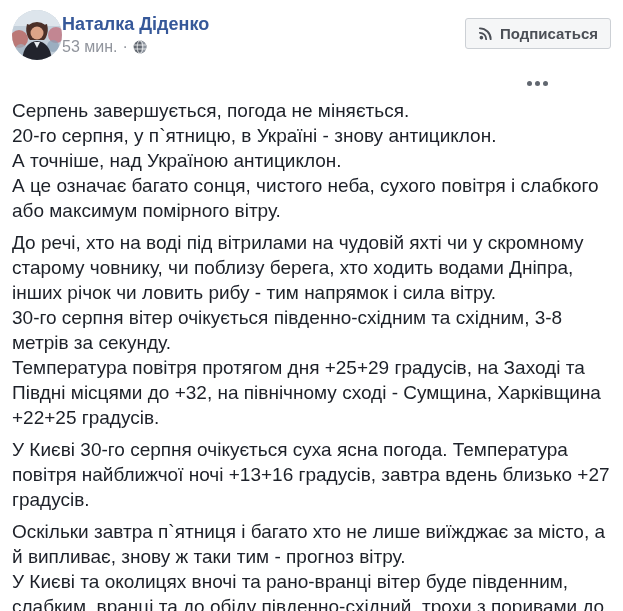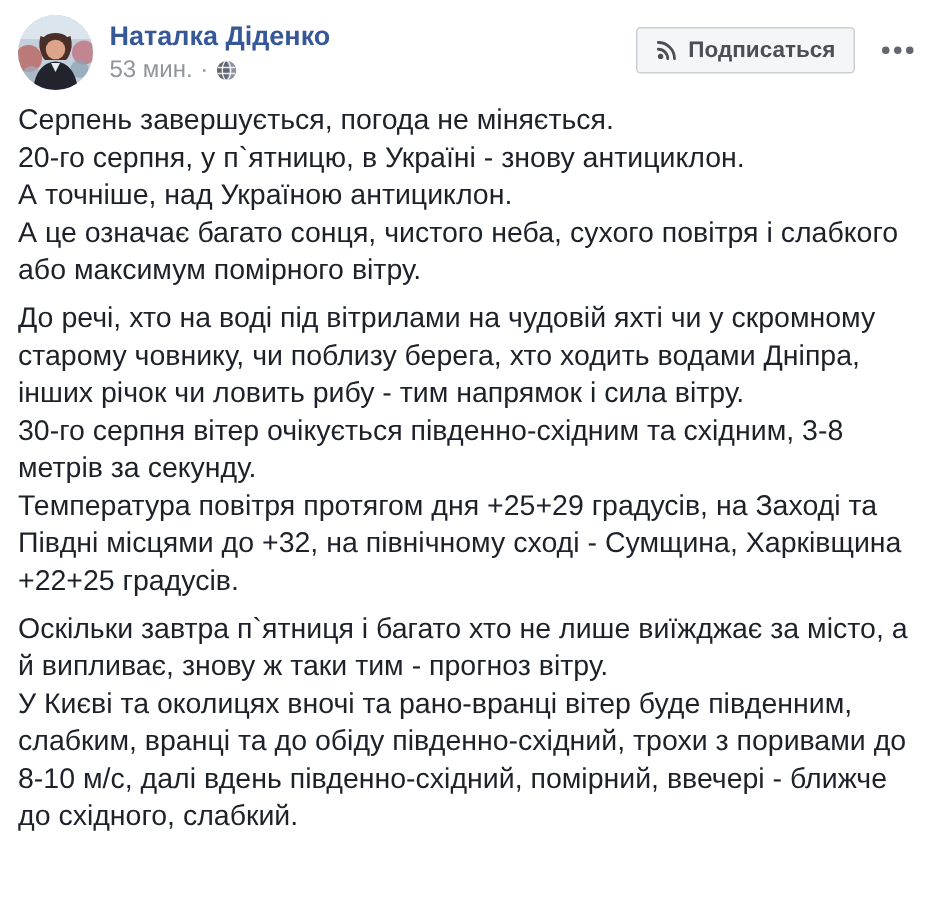--- a/index.html
+++ b/index.html
@@ -26,21 +26,20 @@
     width: 50px;
     height: 50px;
     border-radius: 50%;
     overflow: hidden;
     flex: 0 0 50px;
     cursor: pointer;
     box-shadow: 0 0 0 1px rgba(0,0,0,0.08) inset;
   }
   .avatar-wrap svg { display: block; width: 50px; height: 50px; }
   .header-meta {
-    margin-left: 11px;
     padding-top: 3px;
     flex: 1 1 auto;
     min-width: 0;
   }
   .author-name {
     font-size: 18px;
     font-weight: bold;
     color: #365899;
     text-decoration: none;
     line-height: 22px;
@@ -54,22 +53,24 @@
     line-height: 17px;
     display: flex;
     align-items: center;
     gap: 5px;
   }
   .sub-line .timestamp { color: #90949c; text-decoration: none; cursor: pointer; }
   .sub-line .dot-sep { color: #90949c; }
   .globe-icon svg { display: block; width: 14px; height: 14px; }
   .header-actions {
     display: flex;
-    gap: 16px;
+    align-items: center;
+    gap: 28px;
     padding-top: 8px;
+    flex-direction: column;
   }
   .follow-button {
     display: inline-flex;
     align-items: center;
     gap: 7px;
     height: 31px;
     padding: 0 12px;
     background: #f5f6f7;
     border: 1px solid #ccd0d5;
     border-radius: 3px;
@@ -169,17 +170,18 @@
   </div>
 
   <div class="post-text">
     <p>Серпень завершується, погода не міняється.
 20-го серпня, у п`ятницю, в Україні - знову антициклон.
 А точніше, над Україною антициклон.
 А це означає багато сонця, чистого неба, сухого повітря і слабкого або максимум помірного вітру.</p>
     <p>До речі, хто на воді під вітрилами на чудовій яхті чи у скромному старому човнику, чи поблизу берега, хто ходить водами Дніпра, інших річок чи ловить рибу - тим напрямок і сила вітру.
 30-го серпня вітер очікується південно-східним та східним, 3-8 метрів за секунду.
 Температура повітря протягом дня +25+29 градусів, на Заході та Півдні місцями до +32, на північному сході - Сумщина, Харківщина +22+25 градусів.</p>
+    <p>У Києві 30-го серпня очікується суха ясна погода. Температура повітря найближчої ночі +13+16 градусів, завтра вдень близько +27 градусів.</p>
     <p>Оскільки завтра п`ятниця і багато хто не лише виїжджає за місто, а й випливає, знову ж таки тим - прогноз вітру.
 У Києві та околицях вночі та рано-вранці вітер буде південним, слабким, вранці та до обіду південно-східний, трохи з поривами до 8-10 м/с, далі вдень південно-східний, помірний, ввечері - ближче до східного, слабкий.</p>
   </div>
 
 </div>
 
 </body></html>

